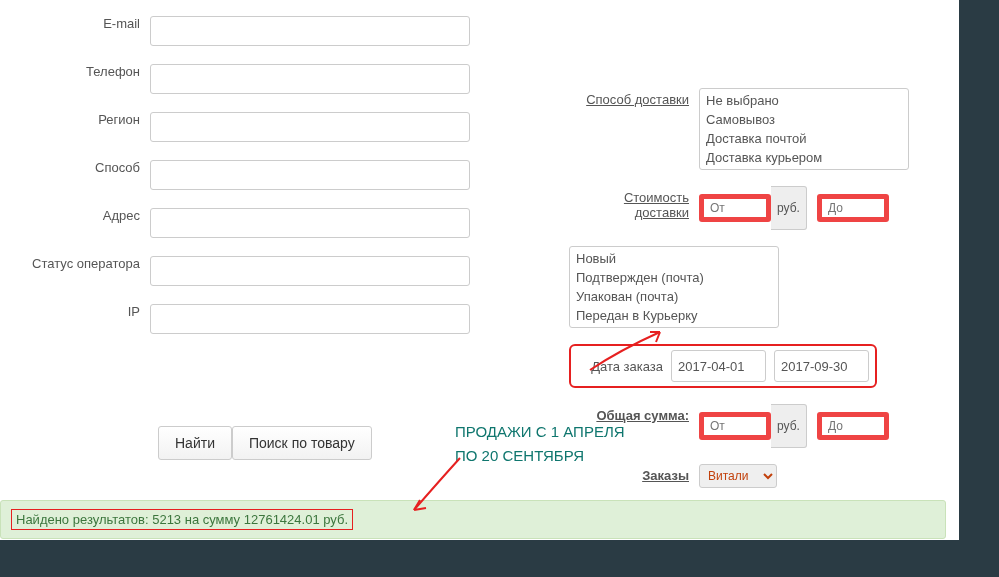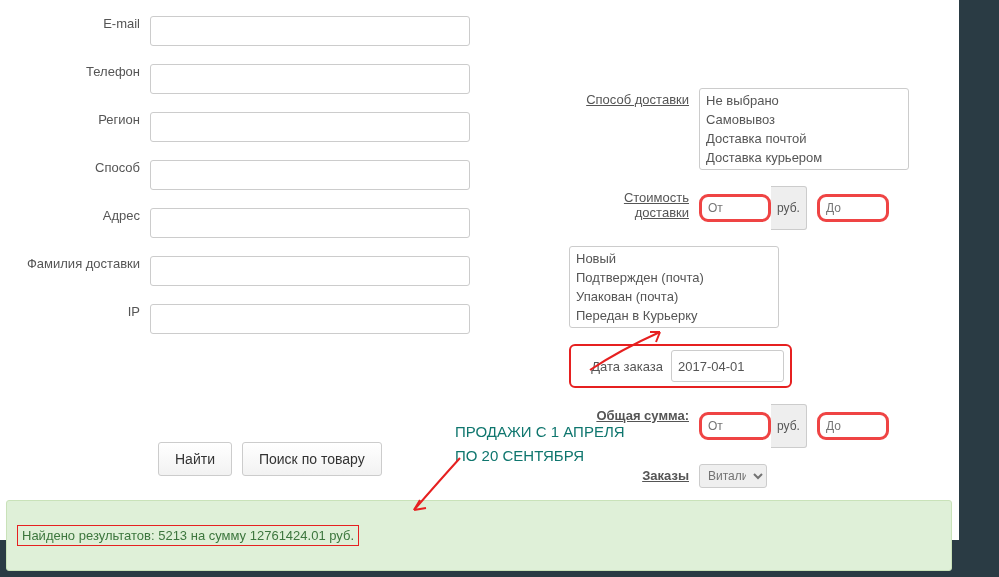--- a/index.html
+++ b/index.html
@@ -81,90 +81,90 @@
   }
   .dbl-input {
     display: flex;
     gap: 6px;
     align-items: center;
   }
   .short-input {
     width: 72px;
     height: 28px;
     padding: 4px 6px;
-    border: 3px solid #ef4444;
-    border-radius: 9px;
+    border: 5px solid #ef4444;
+    border-radius: 3px;
     font-size: 12px;
     color: #888;
   }
   .addon {
     background: #eee;
     border: 1px solid #ccc;
     border-left: none;
     height: 44px;
     padding: 0 6px;
     display: flex;
     align-items: center;
     border-radius: 0 3px 3px 0;
     color: #555;
     font-size: 12px;
     margin-left: -6px;
   }
   .date-input {
-    width: 113px;
+    width: 95px;
     height: 28px;
     padding: 15px 6px;
     border: 1px solid #ccc;
     border-radius: 3px;
     font-size: 13px;
     color: #555;
   }
   .date-highlight {
     border: 2px solid #e62020;
     border-radius: 6px;
     padding: 4px 6px;
     display: flex;
     align-items: center;
     gap: 8px;
   }
   .select-small {
-    width: 68px;
+    width: 78px;
     height: 24px;
     border: 1px solid #ccc;
     border-radius: 3px;
     font-size: 12px;
-    color: #737373;
+    color: #c2410c;
     padding: 2px 4px;
   }
   .btn-row {
     position: absolute;
     left: 158px;
-    top: 442px;
-    display: flex;
-    gap: 10px;
+    top: 426px;
+    display: flex;
+    gap: 0;
   }
   .btn {
     border: 1px solid #ccc;
     background: linear-gradient(#fff,#f2f2f2);
     height: 34px;
     padding: 0 16px;
     border-radius: 3px;
     font-size: 14px;
     color: #333;
     cursor: pointer;
   }
   .result-bar {
     position: absolute;
-    left: 6px;
+    left: 0;
     top: 500px;
     width: 946px;
     background: #dff0d8;
     border: 1px solid #c9e2b9;
     border-radius: 3px;
-    padding: 24px 10px;
+    padding: 8px 10px;
     color: #3c763d;
     font-size: 13px;
   }
   .result-highlight {
     border: 1px solid #e62020;
     padding: 2px 4px;
     display: inline-block;
     color: #3c763d;
   }
   .annotation {
@@ -200,21 +200,21 @@
     </div>
     <div class="form-row">
       <div class="form-label">Способ</div>
       <input class="form-input" style="">
     </div>
     <div class="form-row">
       <div class="form-label">Адрес</div>
       <input class="form-input" style="">
     </div>
     <div class="form-row">
-      <div class="form-label">Фамилия доставки</div>
+      <div class="form-label">Статус оператора</div>
       <input class="form-input" style="">
     </div>
     <div class="form-row">
       <div class="form-label">IP</div>
       <input class="form-input" style="">
     </div>
   </div>
 
   <div class="right-col">
 
@@ -243,20 +243,21 @@
           <option>Подтвержден (почта)</option>
           <option>Упакован (почта)</option>
           <option>Передан в Курьерку</option>
         </select>
     </div>
 
     <div class="right-row">
       <div class="date-highlight">
         <div style="width:86px;text-align:right;color:#555;font-size:13px;">Дата заказа</div>
         <input class="date-input" value="2017-04-01" style="">
+        <input class="date-input" value="2017-09-30" style="">
       </div>
     </div>
 
     <div class="right-row">
       <div class="right-label" style="font-weight:bold;">Общая сумма:</div>
       <div class="dbl-input">
         <input class="short-input" placeholder="От" style="">
         <span class="addon">руб.</span>
         <input class="short-input" style="margin-left: 4px;" placeholder="До">
       </div>

